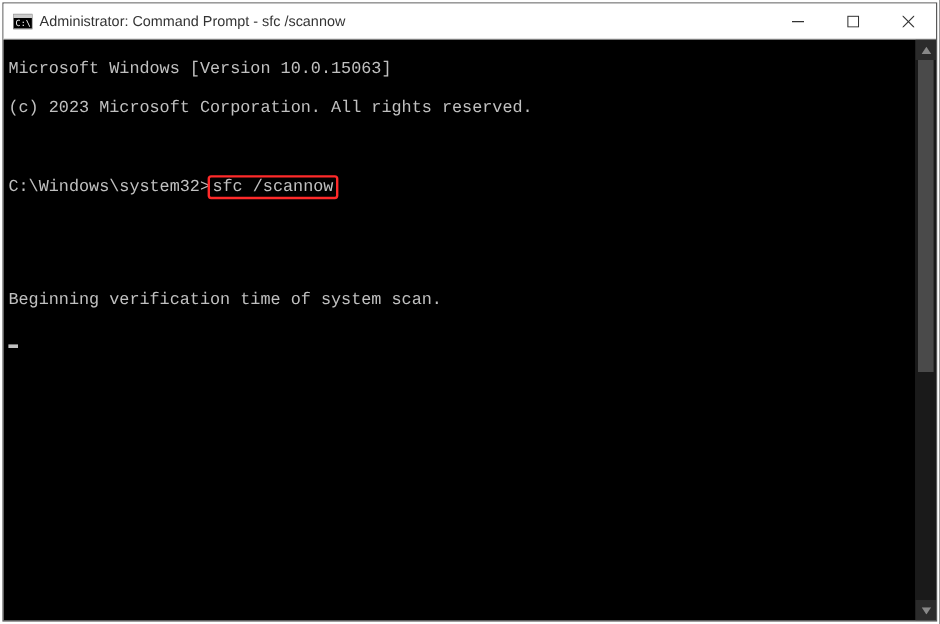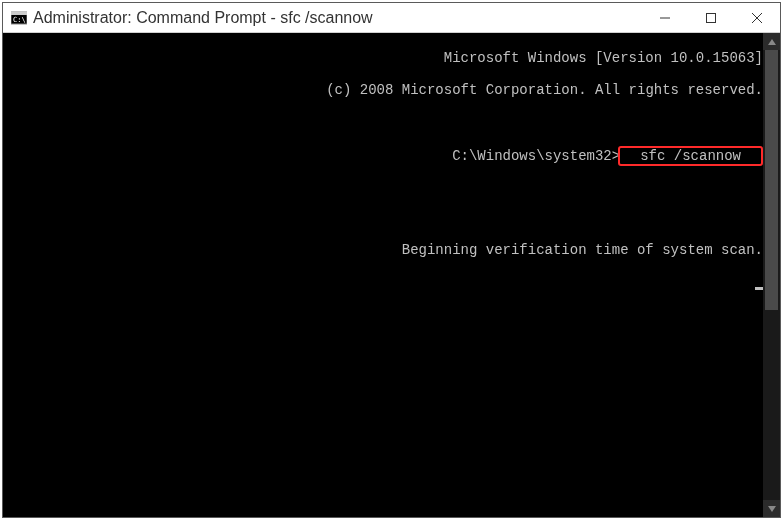--- a/index.html
+++ b/index.html
@@ -32,21 +32,21 @@
       width: 16px;
       height: 16px;
       margin-left: 8px;
       margin-right: 6px;
       display: flex;
       align-items: center;
       justify-content: center;
     }
     .titlebar-icon svg { display: block; }
     .titlebar-title {
-      font-size: 16px;
+      font-size: 12px;
       color: #333;
       flex: 0 0 auto;
     }
     .titlebar-spacer { flex: 1; }
     .titlebar-buttons {
       display: flex;
       height: 100%;
     }
     .titlebar-btn {
       width: 46px;
@@ -55,39 +55,38 @@
       align-items: center;
       justify-content: center;
       color: #333;
     }
     .titlebar-btn svg { display: block; }
     .client-area {
       flex: 1;
       display: flex;
       background: #404040;
       overflow: hidden;
-      text-align: right;
     }
     .terminal {
       flex: 1;
       background: #000;
       color: #c0c0c0;
       font-family: "Consolas", "Courier New", monospace;
       font-size: 14px;
       line-height: 16px;
       padding: 1px 0 0 4px;
       white-space: pre;
       overflow: hidden;
       position: relative;
     }
     .terminal-line { height: 16px; }
     .highlight-box {
       border: 2px solid #ff2a2a;
       border-radius: 3px;
-      padding: 0 20px;
+      padding: 0 2px;
       display: inline-block;
       margin-left: -2px;
     }
     .cursor-block {
       display: inline-block;
       width: 8px;
       height: 3px;
       background: #c0c0c0;
       vertical-align: bottom;
       margin-top: 13px;
@@ -155,21 +154,21 @@
         <svg width="10" height="10" viewBox="0 0 10 10">
             <line x1="0" y1="0" x2="10" y2="10" stroke="#333" stroke-width="1"></line>
             <line x1="10" y1="0" x2="0" y2="10" stroke="#333" stroke-width="1"></line>
           </svg>
       </div>
     </div>
   </div>
   <div class="client-area">
     <div class="terminal">
 <div class="terminal-line"><span>Microsoft Windows [Version 10.0.15063]</span></div>
-<div class="terminal-line"><span>(c) 2008 Microsoft Corporation. All rights reserved.</span></div>
+<div class="terminal-line"><span>(c) 2023 Microsoft Corporation. All rights reserved.</span></div>
 <div class="terminal-line"></div>
 <div class="terminal-line"><span>C:\Windows\system32&gt;</span><span class="highlight-box"><span>sfc /scannow</span></span></div>
 <div class="terminal-line"></div>
 <div class="terminal-line"></div>
 <div class="terminal-line"><span>Beginning verification time of system scan.</span></div>
 <div class="terminal-line"><span class="cursor-block"></span></div>
     </div>
     <div class="scrollbar">
       <div class="scrollbar-up">
         <svg width="8" height="6" viewBox="0 0 8 6">

